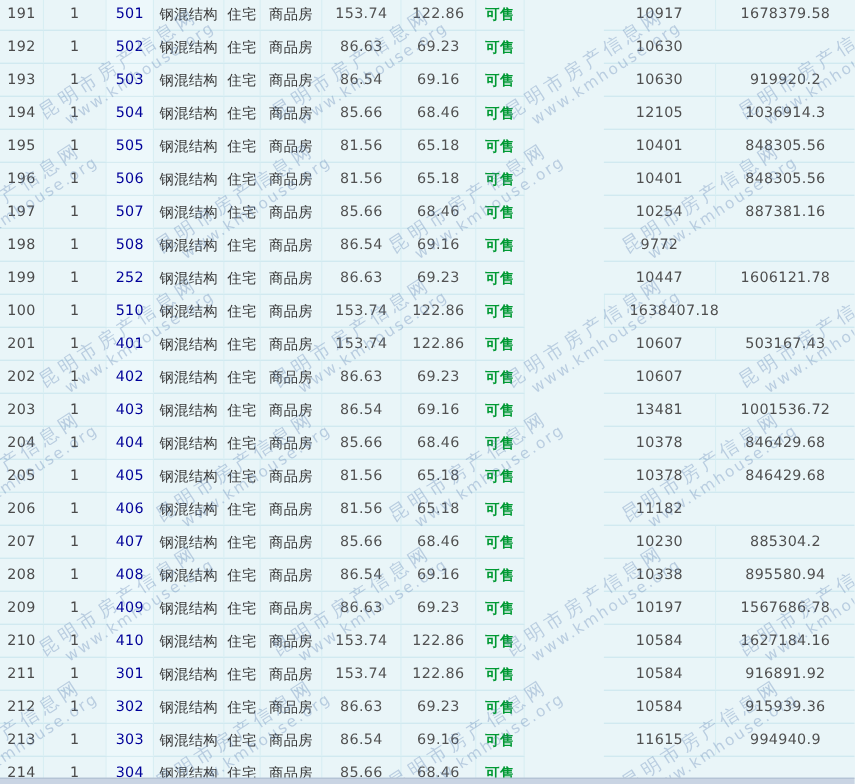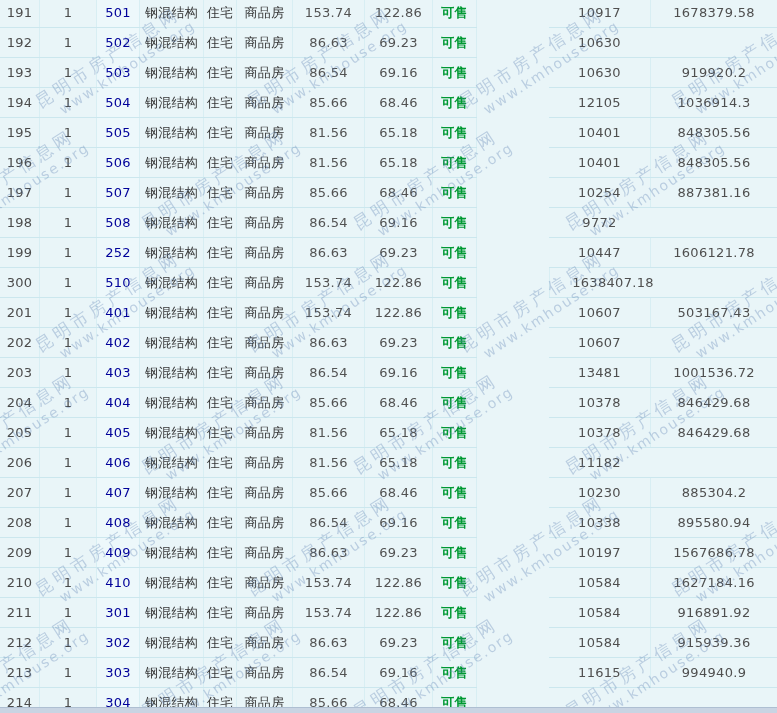--- a/index.html
+++ b/index.html
@@ -142,21 +142,21 @@
       <div class="cell c-building">1</div>
       <div class="cell c-unit">252</div>
       <div class="cell c-structure">钢混结构</div>
       <div class="cell c-usage">住宅</div>
       <div class="cell c-category">商品房</div>
       <div class="cell c-area">86.63</div>
       <div class="cell c-inner_area">69.23</div>
       <div class="cell c-status">可售</div>
     </div>
     <div class="trow">
-      <div class="cell c-seq">300</div>
+      <div class="cell c-seq">100</div>
       <div class="cell c-building">1</div>
       <div class="cell c-unit">510</div>
       <div class="cell c-structure">钢混结构</div>
       <div class="cell c-usage">住宅</div>
       <div class="cell c-category">商品房</div>
       <div class="cell c-area">153.74</div>
       <div class="cell c-inner_area">122.86</div>
       <div class="cell c-status">可售</div>
     </div>
     <div class="trow">

